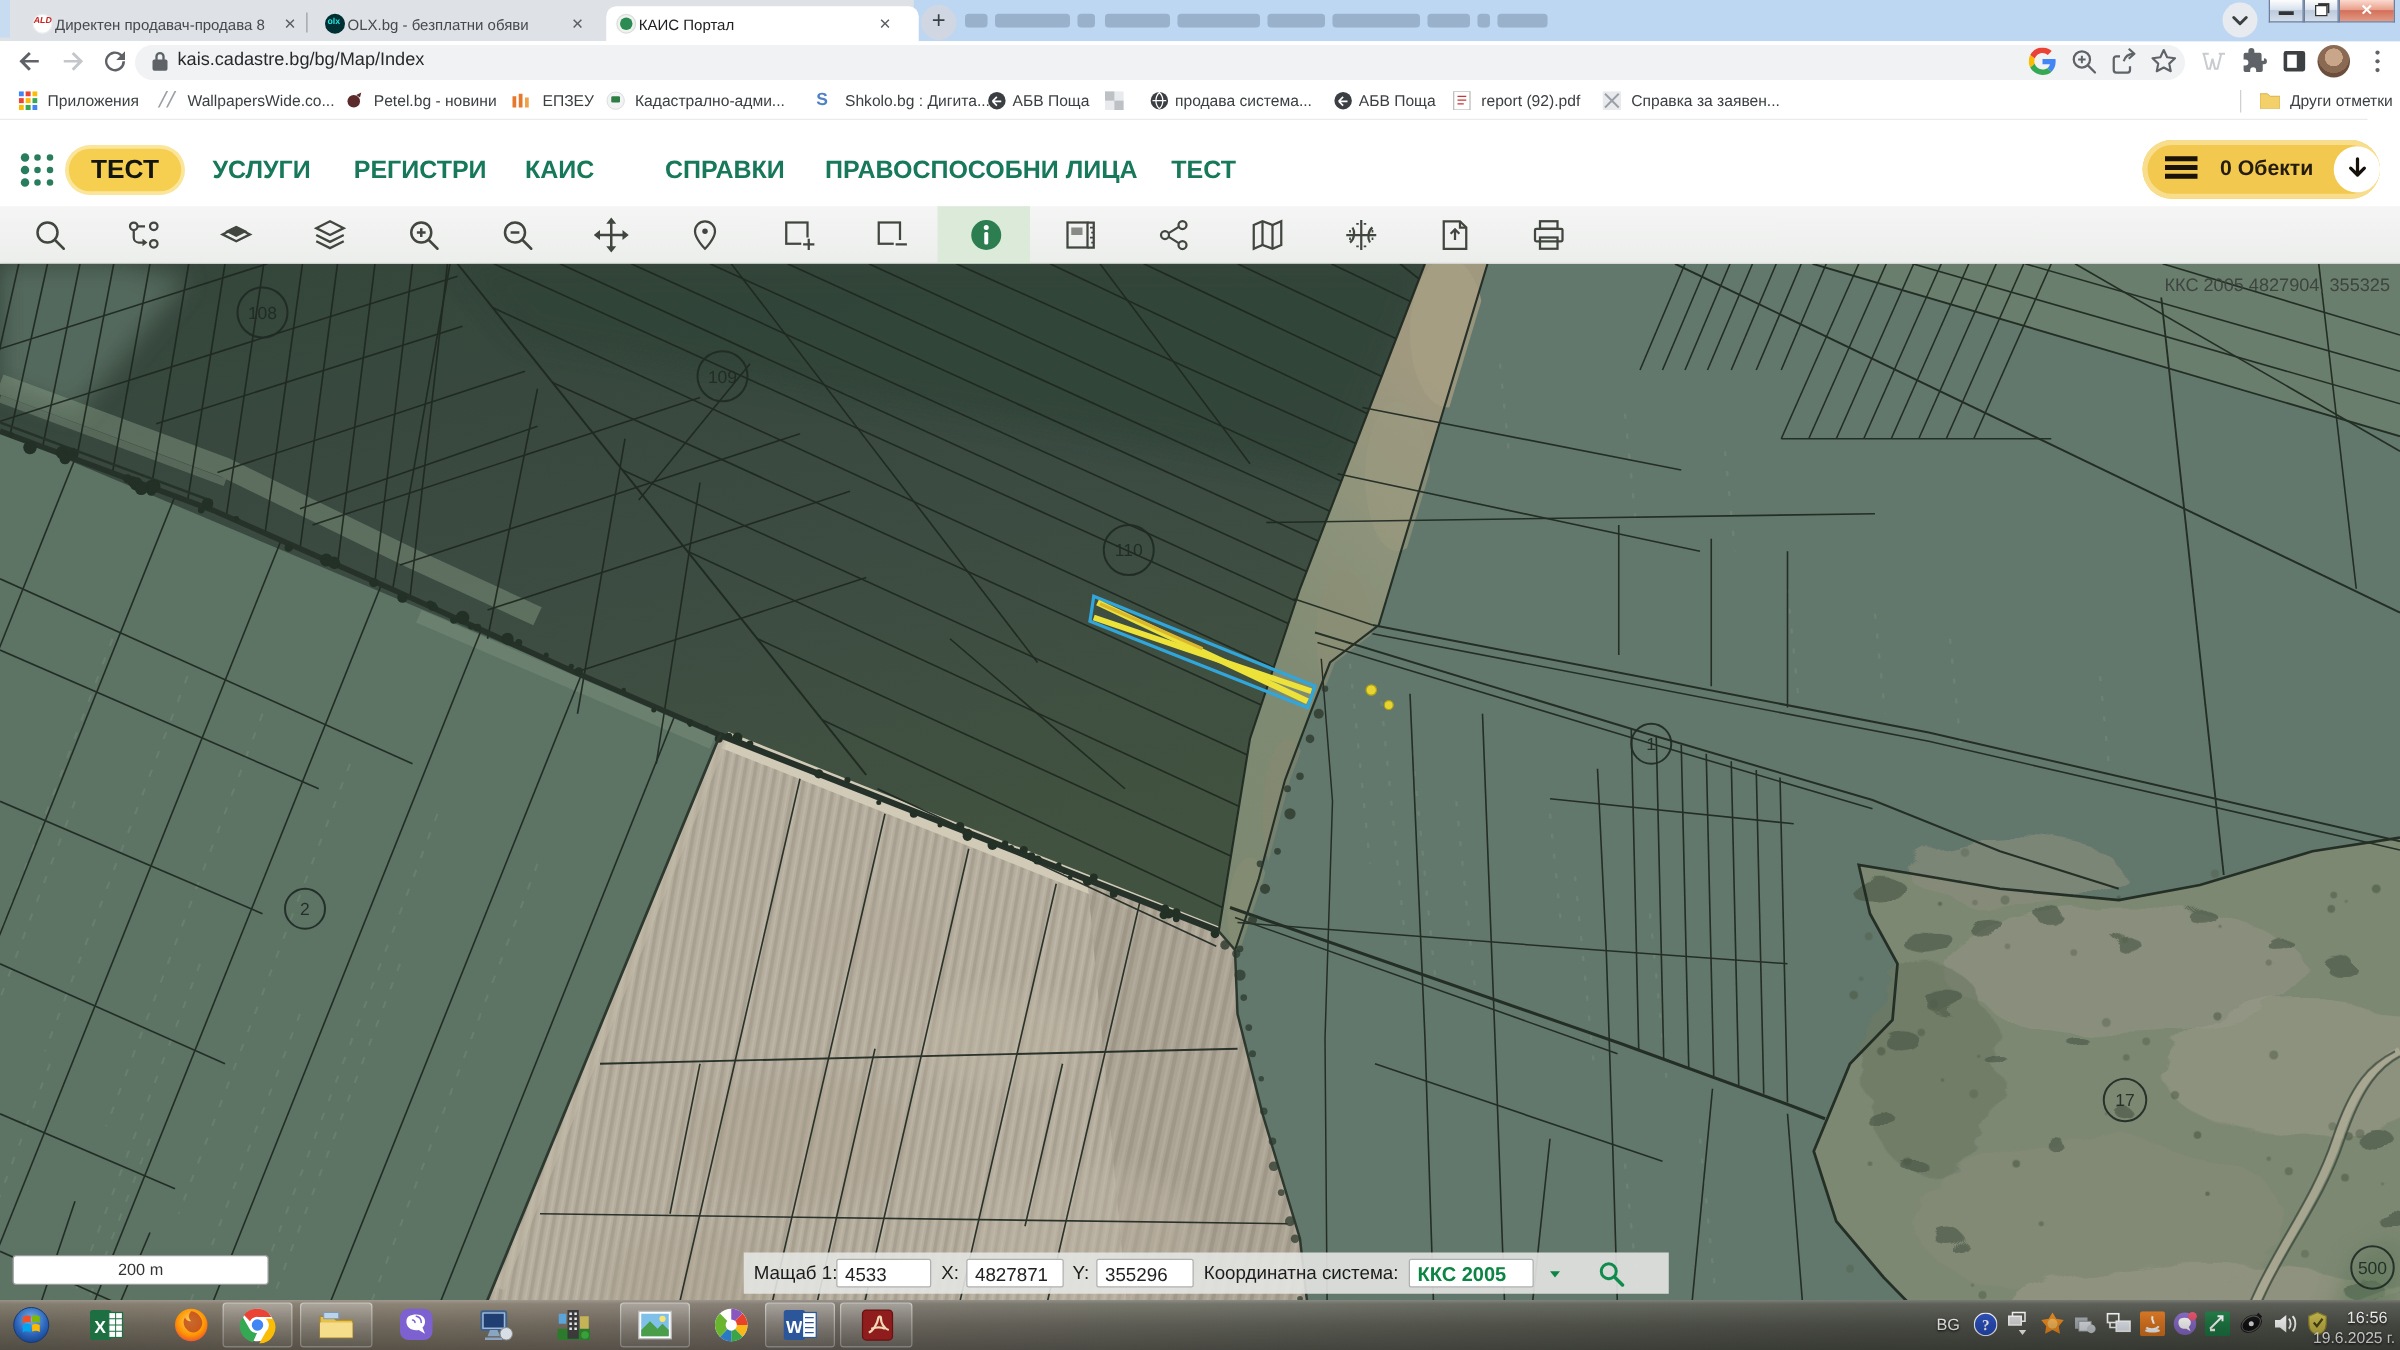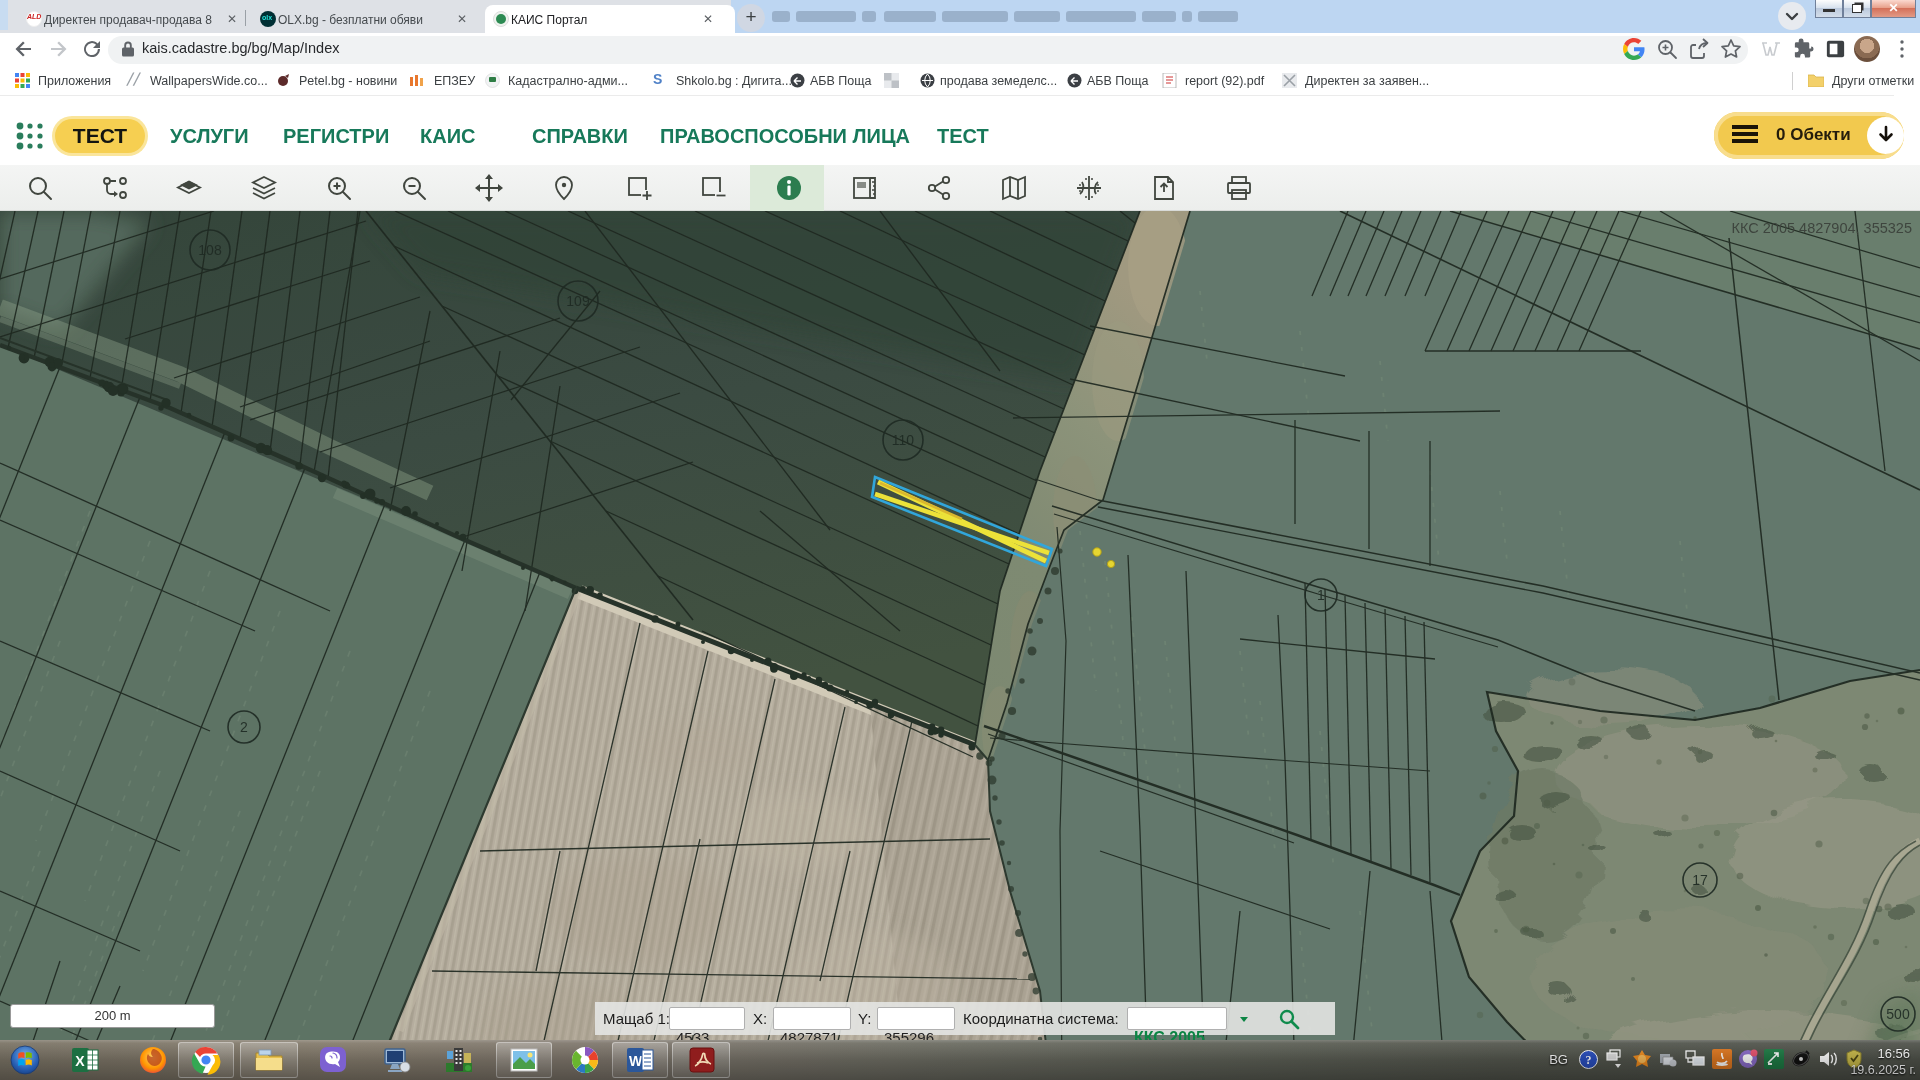--- a/index.html
+++ b/index.html
@@ -31,21 +31,21 @@
 #karta{left:55px;top:23px;width:90px;height:34px;background:#f6cf51;border-radius:17px;text-align:center;line-height:34px;font-size:21px;font-weight:bold;color:#131511;box-shadow:0 0 0 3px #fae59b}
 #objbtn{left:1714px;top:16px;width:190px;height:47px;background:#f2c94e;border-radius:24px;box-shadow:0 0 0 4px #f8dd8d inset}
 
 #tools{left:0;top:165px;width:1920px;height:46px;background:linear-gradient(#f4f5f4,#eceeec);border-bottom:1px solid #d8dad8}
 .tool{position:absolute;top:8px;width:30px;height:30px}
 
 #map{left:0;top:211px;width:1920px;height:869px}
 
 #scale{left:10px;top:1004px;width:205px;height:24px;background:#fff;border:1px solid #999;border-radius:3px;font-size:13px;color:#333;text-align:center;line-height:22px}
 #coord{left:595px;top:1002px;width:740px;height:33px;background:rgba(228,230,227,.9);font-size:15px;color:#1c1c1c}
-.cin{position:absolute;top:5px;height:23px;background:#fff;border:1px solid #b0b0b0;border-radius:2px;font-size:15px;color:#222;padding:21px 6px 0 6px}
+.cin{position:absolute;top:5px;height:23px;background:#fff;border:1px solid #b0b0b0;border-radius:2px;font-size:15px;color:#222;padding:4px 6px 0 6px}
 .clab{position:absolute;top:8px}
 
 #task{left:0;top:1040px;width:1920px;height:40px;background:linear-gradient(to right,#7b7466 0%,#857c6d 18%,#7f776d 32%,#6d6d63 48%,#5f6258 62%,#54574e 78%,#4f524a 100%)}
 #task::after{content:"";position:absolute;left:0;top:0;width:100%;height:100%;background:linear-gradient(rgba(255,255,255,.22) 0%,rgba(255,255,255,.06) 8%,rgba(0,0,0,.16) 50%,rgba(0,0,0,.34) 100%)}
 .tkbox{position:absolute;top:2px;width:54px;height:36px;border:1px solid rgba(255,255,255,.45);border-radius:3px;background:linear-gradient(rgba(255,255,255,.28),rgba(255,255,255,.08))}
 .tkic{position:absolute;top:5px;width:30px;height:30px;z-index:3}
 #tray{position:absolute;right:0;top:0;width:420px;height:40px;color:#fff;font-size:13px}
 </style></head>
 <body>
 <div id="page">
@@ -193,36 +193,36 @@
       <span class="bi" style="left:810px">АБВ Поща</span>
       <span class="bico" style="left:884px"><svg width="15" height="15">
           <rect width="15" height="15" fill="#e8eaed"></rect>
           <rect width="7.5" height="7.5" fill="#bdc1c6"></rect>
           <rect x="7.5" y="7.5" width="7.5" height="7.5" fill="#bdc1c6"></rect>
         </svg></span>
       <span class="bico" style="left:920px"><svg width="15" height="15">
           <circle cx="7.5" cy="7.5" r="7" fill="#3b3f44"></circle>
           <path d="M2 7.5h11M7.5 1a9 9 0 0 1 0 13M7.5 1a9 9 0 0 0 0 13" stroke="#fff" stroke-width="1" fill="none"></path>
         </svg></span>
-      <span class="bi" style="left:940px">продава земеделс...</span>
+      <span class="bi" style="left:940px">продава система...</span>
       <span class="bico" style="left:1067px"><svg width="15" height="15">
           <circle cx="7.5" cy="7.5" r="7" fill="#3b3f44"></circle>
           <path d="M4 8l3.5-3.5M4 8l3.5 3.5M4 8h7" stroke="#fff" stroke-width="1.4" fill="none"></path>
         </svg></span>
       <span class="bi" style="left:1087px">АБВ Поща</span>
       <span class="bico" style="left:1162px"><svg width="15" height="15">
           <rect x="1" width="13" height="15" fill="#fff" stroke="#aaa" stroke-width="0.8"></rect>
           <path d="M4 4h7M4 7h7M4 10h5" stroke="#c33" stroke-width="1"></path>
         </svg></span>
       <span class="bi" style="left:1185px">report (92).pdf</span>
       <span class="bico" style="left:1282px"><svg width="15" height="15">
           <rect width="15" height="15" fill="#e8eaed"></rect>
           <path d="M2 2l11 11M13 2L2 13" stroke="#9aa0a6" stroke-width="1.6"></path>
         </svg></span>
-      <span class="bi" style="left:1305px">Директен за заявен...</span>
+      <span class="bi" style="left:1305px">Справка за заявен...</span>
       <span style="position:absolute;left:1792px;top:6px;width:1px;height:18px;background:#d0d0d0"></span>
       <span class="bico" style="left:1808px"><svg width="16" height="14">
           <path d="M0 2h6l2 2h8v10H0z" fill="#f3d06a" stroke="#d8b44e" stroke-width="0.8"></path>
         </svg></span>
       <span class="bi" style="left:1832px">Други отметки</span>
     </div>
 
 <div class="abs" id="snav">
  <svg class="abs" style="left:16px;top:26px" width="30" height="28" viewBox="0 0 30 28">
   <g fill="#2a7d5c">

